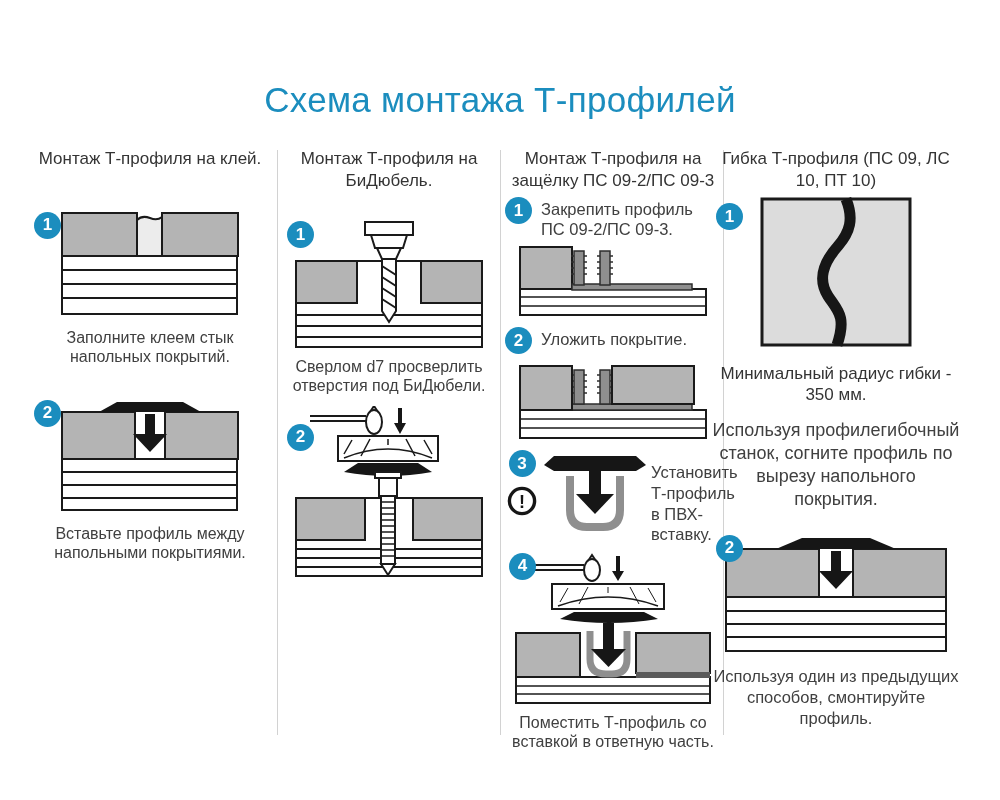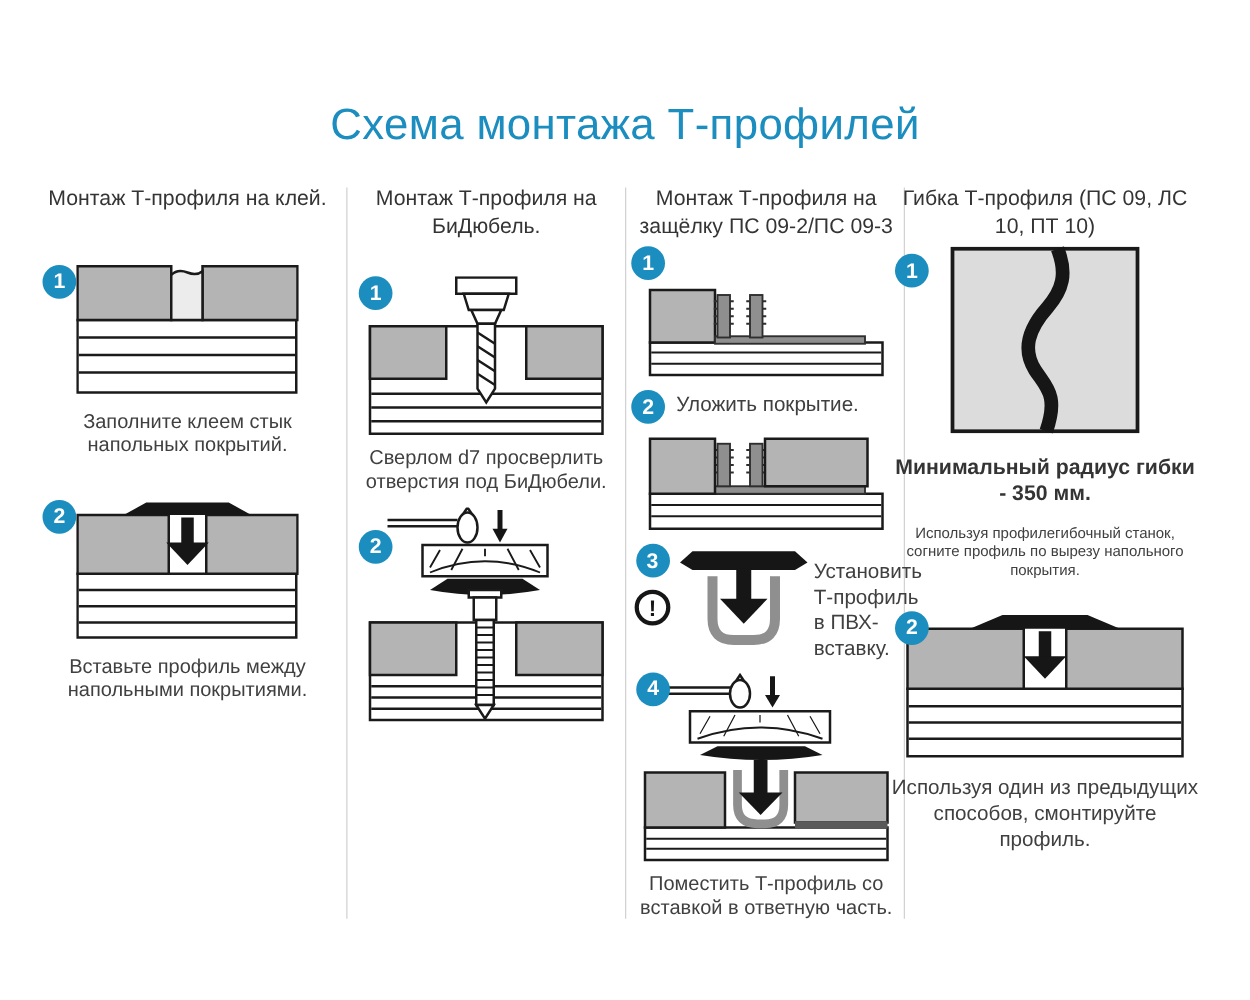--- a/index.html
+++ b/index.html
@@ -30,21 +30,21 @@
   .diagram{display:block;margin:0 auto}
   .caption{font-size:16px;line-height:1.2;text-align:center;color:#404040}
   
   .step-row{display:flex;gap:9px;align-items:flex-start;position:relative}
   .step-row .badge{position:static;flex:0 0 27px}
   .row-text{font-size:16.5px;line-height:1.22;color:#404040;padding-top:2px;text-align:left}
   .step3{display:flex;gap:4px;align-items:flex-start;margin-top:10px}
   .icon-col{display:flex;flex-direction:column;align-items:center;gap:9px;flex:0 0 34px}
   .icon-col .badge{position:static}
   .step3-text{font-size:16.5px;line-height:1.25;color:#404040;padding-top:12px;text-align:left}
-  .note{font-weight:bold;font-size:17px;line-height:1.25;text-align:center;color:#343434}
+  .note{font-weight:normal;font-size:17px;line-height:1.25;text-align:center;color:#343434}
 </style>
 </head>
 <body>
 
 <div class="title">Схема монтажа Т-профилей</div>
 
 <div class="divider" style="left:277px"></div>
 <div class="divider" style="left:500px"></div>
 <div class="divider" style="left:723px"></div>
 
@@ -141,20 +141,21 @@
     </svg>
   </div>
 </div>
 
 <div class="col" id="col3">
   <div class="col-header">Монтаж Т-профиля на защёлку ПС 09-2/ПС 09-3</div>
 
   <div class="step">
     <div class="step-row">
       <div class="badge">1</div>
+      <div class="row-text">Закрепить профиль ПС 09-2/ПС 09-3.</div>
     </div>
     <svg class="diagram" width="200" height="72" viewBox="0 0 200 72" style="margin-top:6px">
       <rect x="7" y="44" width="186" height="26" fill="#ffffff" stroke="#1a1a1a" stroke-width="2"></rect>
       <line x1="8" y1="52" x2="192" y2="52" stroke="#1a1a1a" stroke-width="1.6"></line>
       <line x1="8" y1="61" x2="192" y2="61" stroke="#1a1a1a" stroke-width="1.6"></line>
       <rect x="7" y="2" width="52" height="42" fill="#b4b4b4" stroke="#1a1a1a" stroke-width="2"></rect>
       <g fill="#8f8f8f" stroke="#2e2e2e" stroke-width="1.5">
         <rect x="59" y="39" width="120" height="6"></rect>
         <rect x="61" y="6" width="10" height="34"></rect>
         <rect x="87" y="6" width="10" height="34"></rect>
@@ -239,21 +240,21 @@
 <div class="col" id="col4">
   <div class="col-header">Гибка Т-профиля (ПС 09, ЛС 10, ПТ 10)</div>
 
   <div class="step">
     <div class="badge" style="top:6px">1</div>
     <svg class="diagram" width="152" height="150" viewBox="0 0 152 150">
       <rect x="2" y="2" width="148" height="146" fill="#dcdcdc" stroke="#1a1a1a" stroke-width="3"></rect>
       <path d="M86 2 C94 22 90 35 78 49 C62 67 58 83 68 99 C77 113 87 119 77 148" fill="none" stroke="#161616" stroke-width="11"></path>
     </svg>
     <div class="note" style="margin-top:16px">Минимальный радиус гибки - 350 мм.</div>
-    <div class="caption" style="margin-top:13px;font-size:12px;line-height:1.28">Используя профиле­гибочный станок, согните профиль по вырезу напольного покрытия.</div>
+    <div class="caption" style="margin-top:13px;font-size:18px;line-height:1.28">Используя профиле­гибочный станок, согните профиль по вырезу напольного покрытия.</div>
   </div>
 
   <div class="step" style="margin-top:14px">
     <div class="badge">2</div>
     <svg class="diagram" width="224" height="118" viewBox="0 0 224 118" style="margin-top:24px">
       <rect x="2" y="62" width="220" height="54" fill="#ffffff" stroke="#1a1a1a" stroke-width="2"></rect>
       <line x1="3" y1="76" x2="221" y2="76" stroke="#1a1a1a" stroke-width="2"></line>
       <line x1="3" y1="89" x2="221" y2="89" stroke="#1a1a1a" stroke-width="2"></line>
       <line x1="3" y1="102" x2="221" y2="102" stroke="#1a1a1a" stroke-width="2"></line>
       <rect x="2" y="14" width="93" height="48" fill="#b4b4b4" stroke="#1a1a1a" stroke-width="2"></rect>

